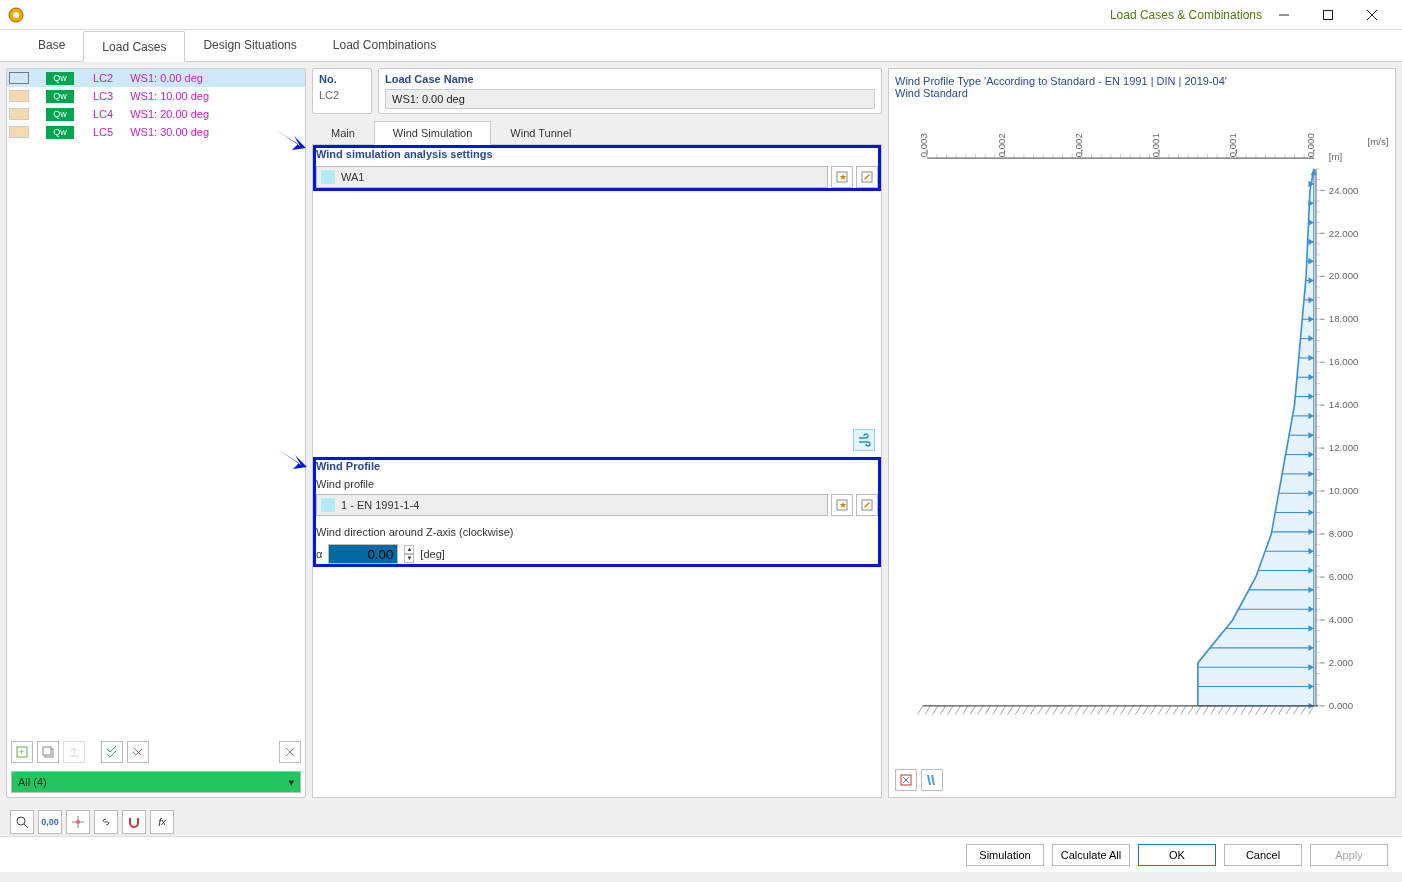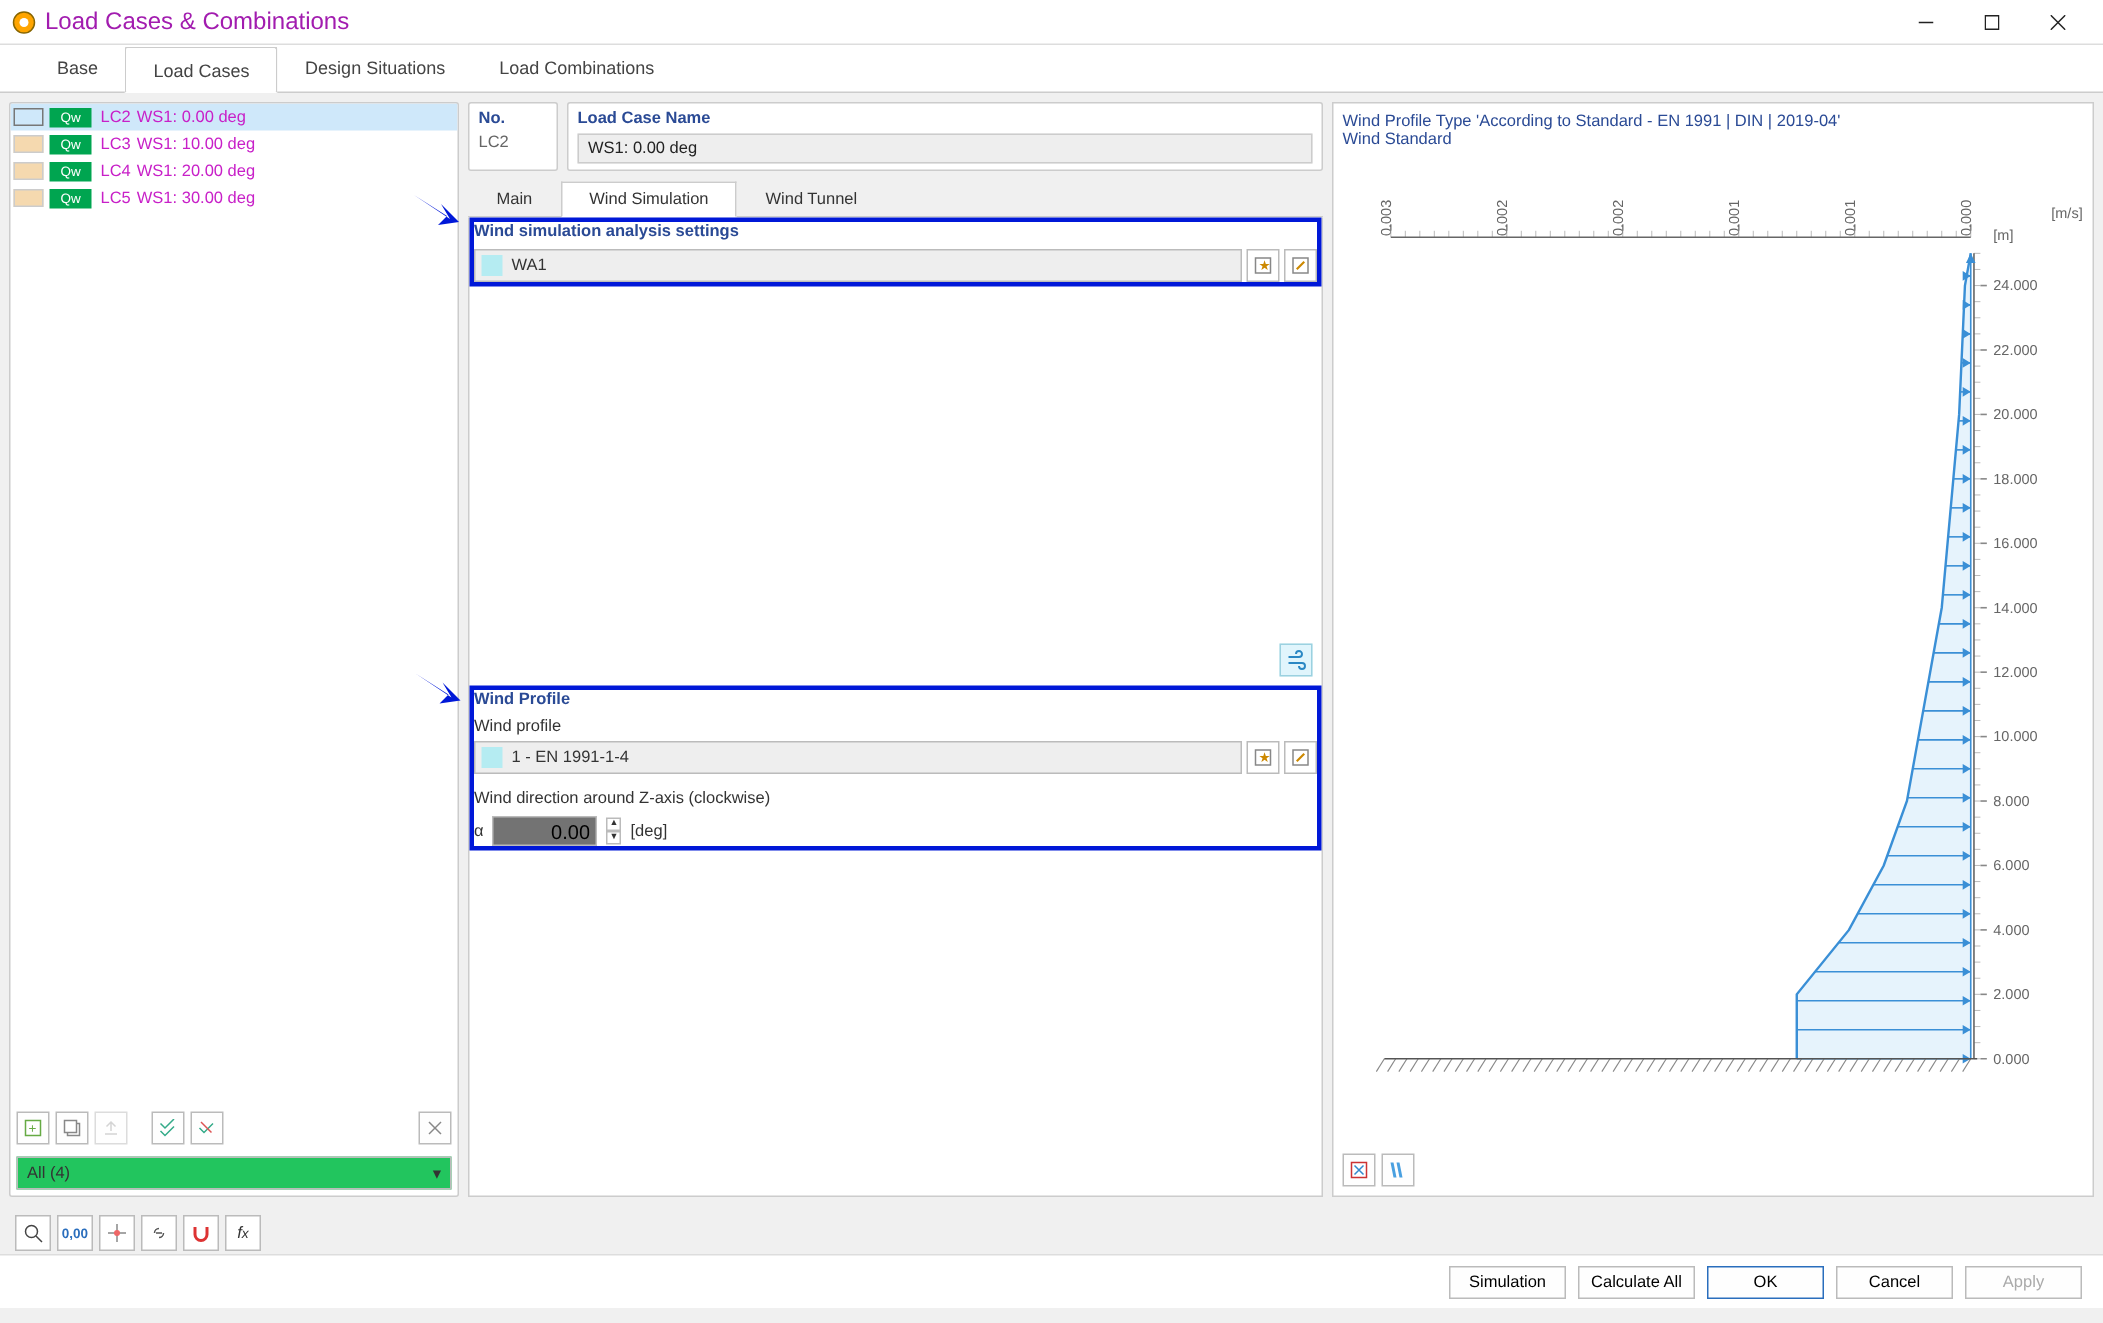--- a/index.html
+++ b/index.html
@@ -1,39 +1,39 @@
 <!DOCTYPE html>
 <html><head>
   <meta charset="utf-8">
   <style>
     * { box-sizing: border-box; margin: 0; padding: 0; font-family: "Segoe UI", Arial, sans-serif; }
     body { background: #f0f0f0; width: 1402px; height: 882px; overflow: hidden; font-size: 11px; color: #333; }
 
     
     .titlebar { height: 30px; background: #fff; display: flex; align-items: center; padding: 0 8px; border-bottom: 1px solid #ddd; }
     .titlebar .app-icon { width: 16px; height: 16px; margin-right: 6px; display:inline-block; }
-    .titlebar .title { font-size: 16px; color: #a21caf; flex: 1; }
+    .titlebar .title { font-size: 12px; color: #4d7c0f; flex: 1; text-align: right; }
     .win-controls { display: flex; gap: 0; }
     .win-btn { width: 44px; height: 30px; display: flex; align-items: center; justify-content: center; cursor: pointer; }
 
     
     .tabs-bar { height: 32px; background: #fff; border-bottom: 1px solid #ccc; display: flex; padding-left: 20px; }
     .main-tab { padding: 8px 18px; font-size: 12px; color: #444; cursor: pointer; border-top-left-radius:2px; border-top-right-radius:2px;}
     .main-tab.active { background: #fff; border: 1px solid #ccc; border-bottom: 1px solid #fff; font-weight: 500; position:relative; top:1px;}
 
     
     .main-area { display: flex; height: 742px; padding: 6px; gap: 6px; }
 
     
     .panel { background: #fff; border: 1px solid #ccc; border-radius: 2px; display: flex; flex-direction: column; }
     .panel-header { padding: 4px 6px; color: #2a4a95; font-weight: 600; font-size: 11px; border-bottom: 1px solid #eee;}
 
     .list-panel { width: 300px; }
     .lc-list { flex: 1; overflow-y: auto; }
-    .lc-row { height: 18px; display: flex; align-items: center; gap: 4px; padding: 0 2px; cursor: pointer;}
+    .lc-row { height: 18px; display: flex; align-items: center; gap: 17px; padding: 0 2px; cursor: pointer;}
     .lc-row.sel { background: #cfe8fa; }
     .lc-sw1 { width: 20px; height: 12px; background: #f5d9af; border:1px solid #ccc;}
     .lc-sw2 { width: 28px; height: 13px; background: #00a550; color: #fff; font-size: 9px; text-align: center; line-height:13px;}
     .lc-code { color: #c820c8; font-size: 11px; margin-left:2px;}
     .lc-label { color: #c820c8; font-size: 11px; }
     .lc-row.sel .lc-sw1 { background:#cfe8fa; border:1px solid #777;}
 
     .list-footer { display: flex; gap: 4px; padding: 4px; align-items:center;}
     .small-btn { width: 22px; height: 22px; border: 1px solid #bbb; background: #fefefe; display:inline-flex; align-items:center; justify-content:center; cursor:pointer; }
     .small-btn.disabled { opacity:0.5; cursor:default;}
@@ -58,21 +58,21 @@
     .section-hl { border: 3px solid #0018d8; margin: 0; padding: 0; position:relative;}
     .section-title { color: #2a4a95; font-weight:600; margin-bottom:6px;}
     .sel-input { display:flex; align-items:center; gap:3px;justify-content:space-between;}
     .sel-input .field { flex:1; background:#eee; border:1px solid #bbb; display:flex; align-items:center; padding:2px 4px; height:22px;}
     .sel-input .sw { width:14px; height:14px; background:#b5ecf2; margin-right:6px;}
     .sel-input .ibtn { width:22px; height:22px; border:1px solid #bbb; display:flex; align-items:center; justify-content:center; cursor:pointer; background:#fff;}
 
     .action-icon-right { position:absolute; right:6px; bottom:6px; width:22px; height:22px; border:1px solid #9bd1e0; background:#e0f5fc; display:flex; align-items:center; justify-content:center; cursor:pointer; color:#2a88c4;}
 
     .wind-dir-row { display:flex; align-items:center; gap:6px; margin-top:6px;}
-    .alpha-input { width:70px; background:#737373; border:1px solid #bbb; text-align:right; padding:2px 4px; height:20px;}
+    .alpha-input { width:70px; background:#0369a1; border:1px solid #bbb; text-align:right; padding:2px 4px; height:20px;}
     .spinner { display:flex; flex-direction:column; }
     .spinner span { width:10px; height:9px; font-size:6px; border:1px solid #bbb; background:#fff; text-align:center; line-height:7px; cursor:pointer;}
 
     .arrow-pointer { position:absolute; width:34px; height:28px; }
     .arrow-pointer svg { width:100%; height:100%;}
 
     .upper-block { height:312px; position:relative;}
     .lower-block { flex:1; position:relative;}
 
     

